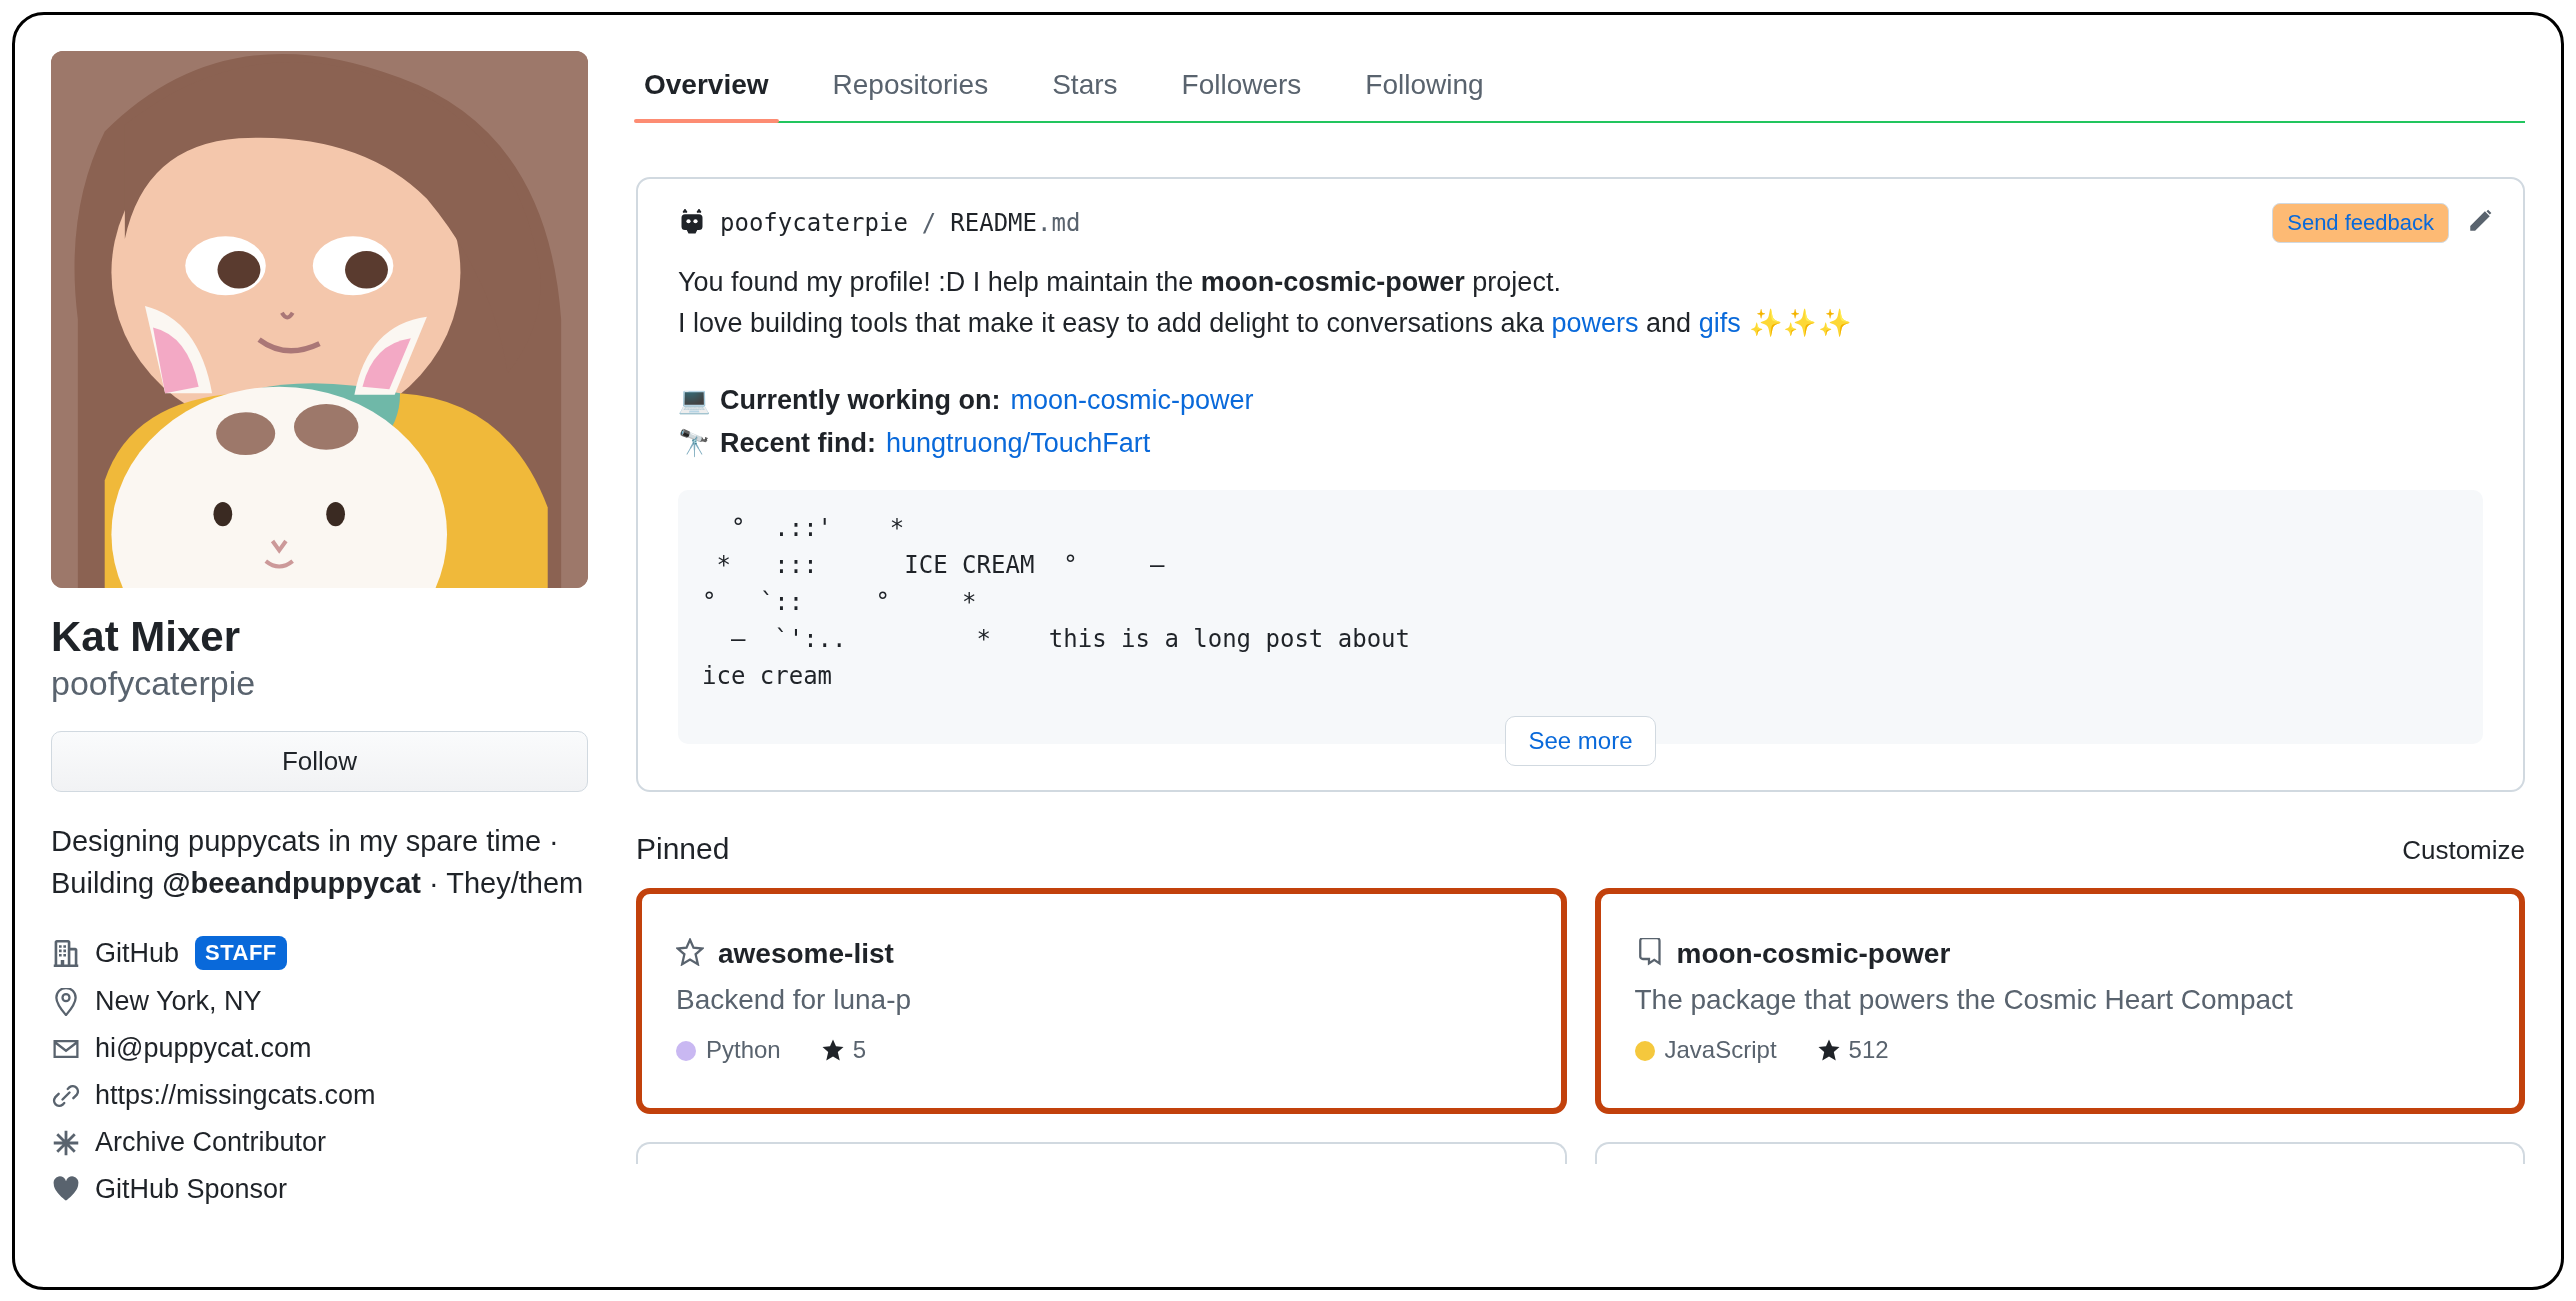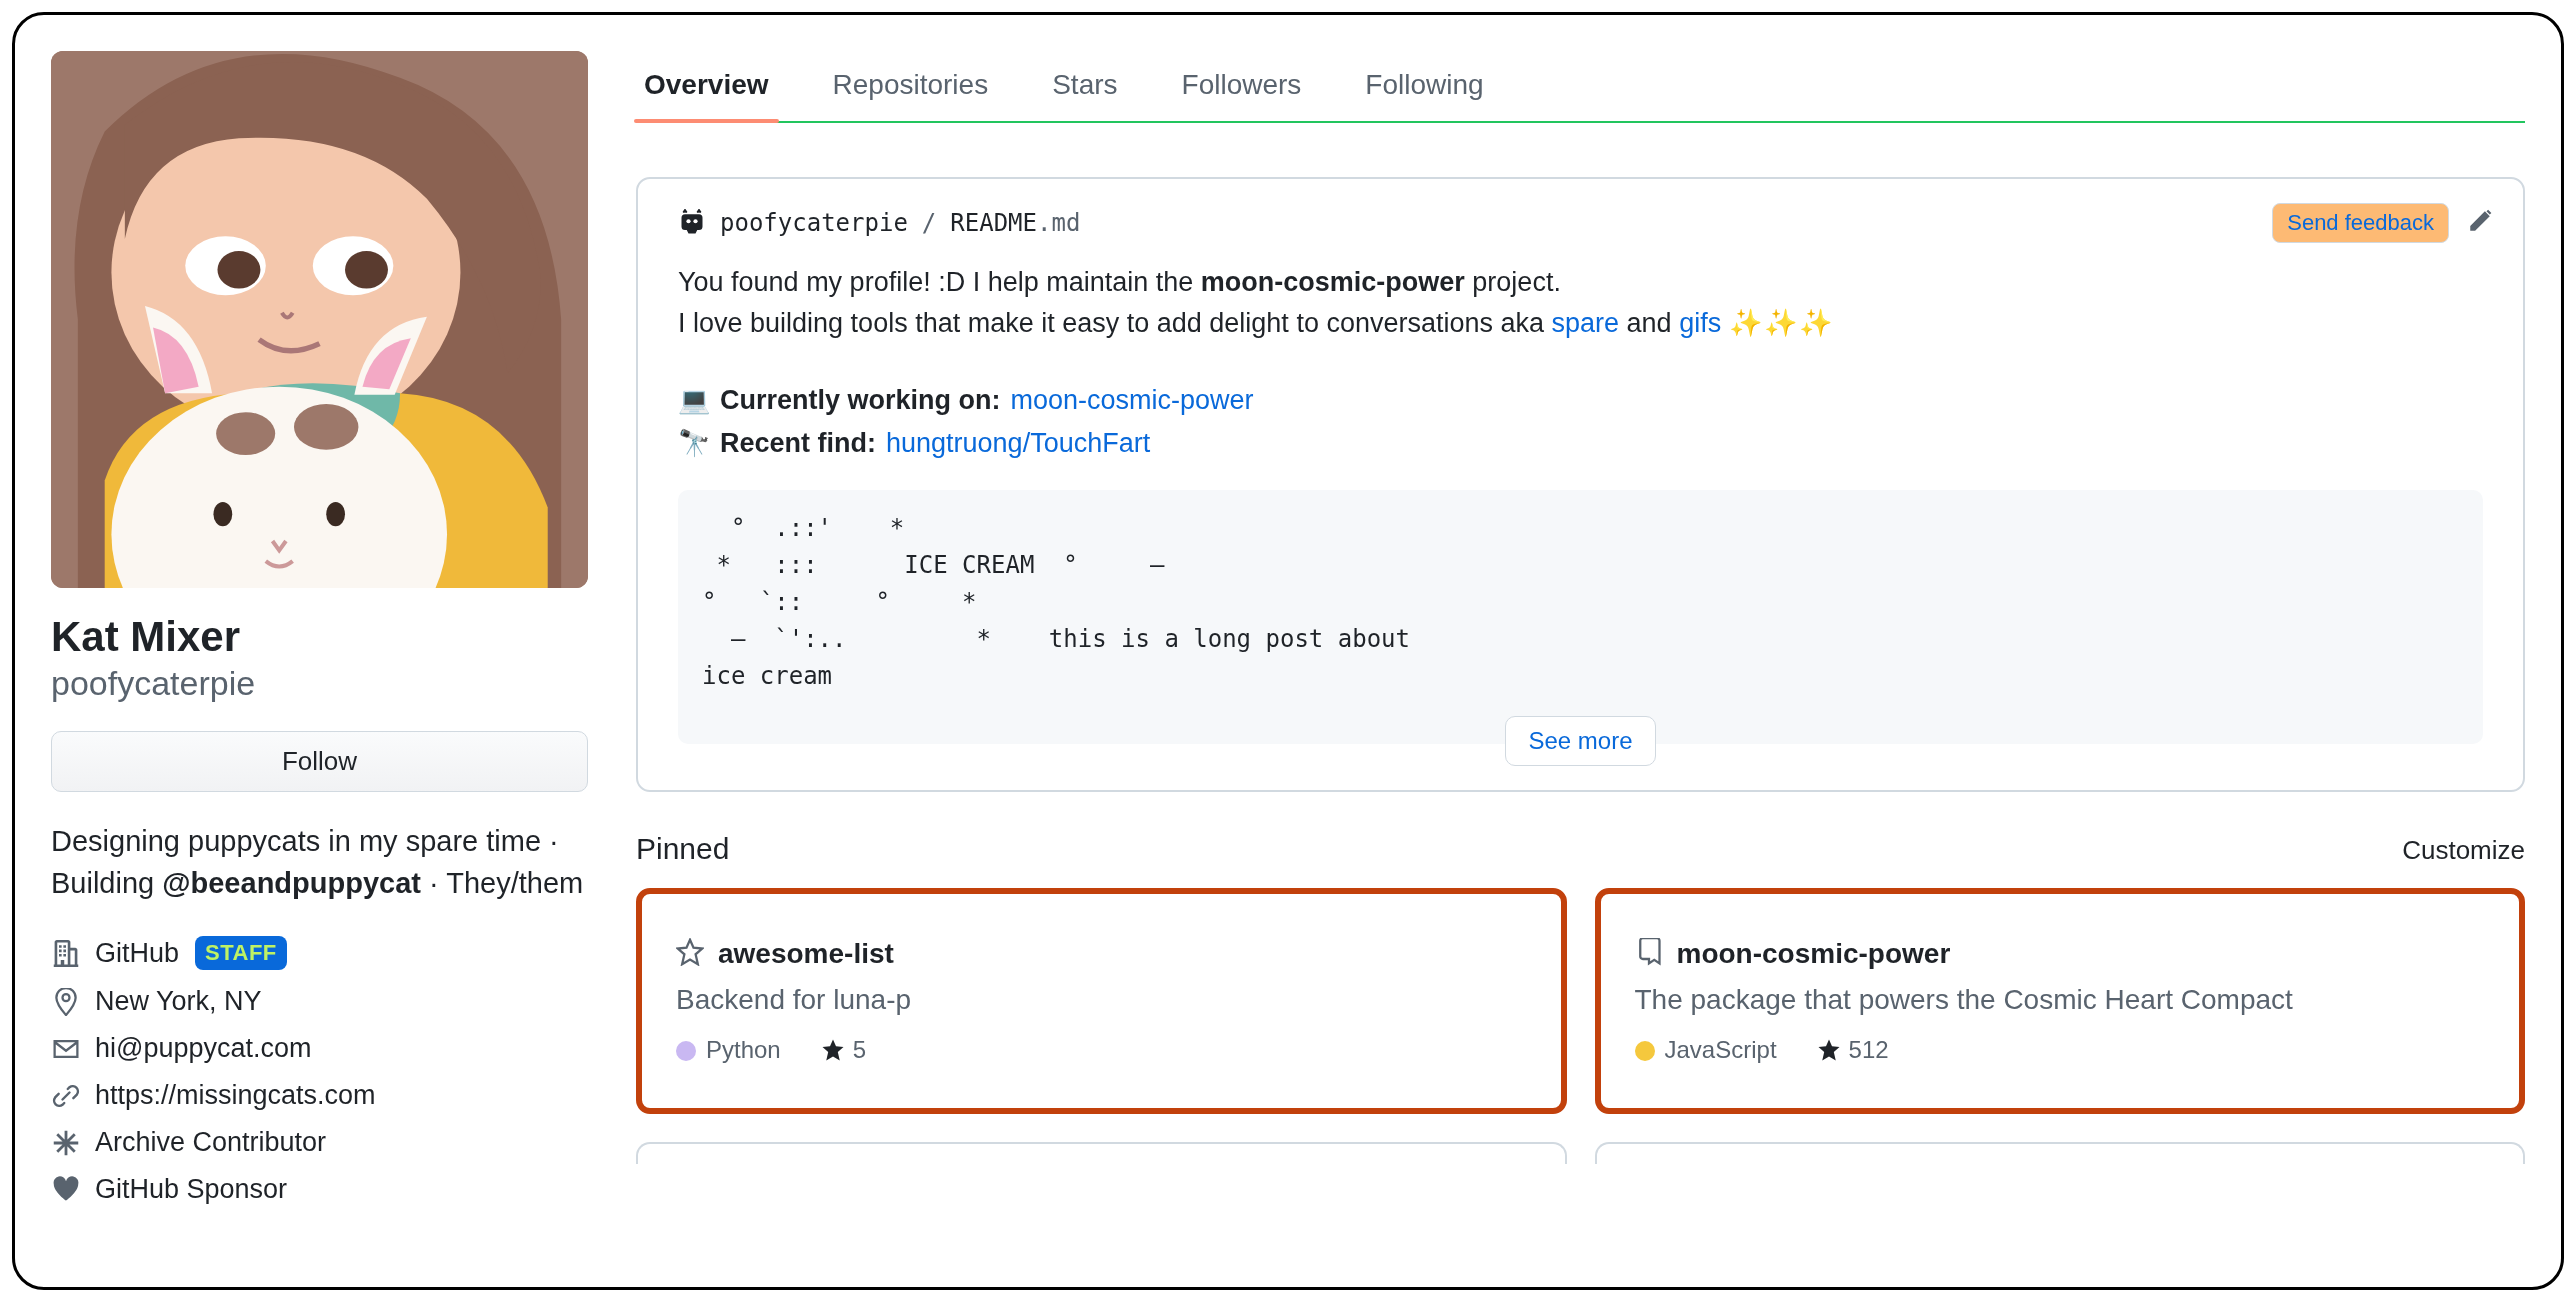--- a/index.html
+++ b/index.html
@@ -52,21 +52,21 @@
     color: #1f2328;
   }
   .bio { margin-top: 28px; font-size: 29px; line-height: 1.45; }
   .bio .mention { font-weight: 600; color: #1f2328; }
   .meta-list { margin-top: 32px; display: flex; flex-direction: column; gap: 16px; }
   .meta-item { display: flex; align-items: center; gap: 14px; font-size: 27px; color: #1f2328; }
   .meta-item .ico { width: 30px; height: 30px; display: inline-flex; align-items: center; justify-content: center; color: #59636e; }
   .meta-item .ico svg { width: 28px; height: 28px; fill: currentColor; }
   .staff-badge {
     background: #0969da;
-    color: #bef264;
+    color: #ffffff;
     font-size: 22px;
     font-weight: 600;
     padding: 4px 10px;
     border-radius: 8px;
     letter-spacing: 0.5px;
     margin-left: 2px;
   }
   
   .main { flex: 1; min-width: 0; display: flex; flex-direction: column; }
   .tabs {
@@ -334,21 +334,21 @@
           <span class="pencil"><svg viewBox="0 0 16 16">
                 <path d="M11 2l3 3-9 9H2v-3l9-9Zm2-1l2 2-1 1-2-2 1-1Z"></path>
               </svg></span>
         </div>
 
         <div class="readme-body">
           <p>
             <span>You found my profile! :D I help maintain the </span><strong>moon-cosmic-power</strong><span> project.</span>
           </p>
           <p>
-            <span>I love building tools that make it easy to add delight to conversations aka </span><span class="link">spare</span><span> and </span><span class="link">gifs</span><span class="sparkles"> ✨✨✨</span>
+            <span>I love building tools that make it easy to add delight to conversations aka </span><span class="link">powers</span><span> and </span><span class="link">gifs</span><span class="sparkles"> ✨✨✨</span>
           </p>
 
           <div class="readme-list">
             <div class="row">
               <span class="emoji">💻</span>
               <strong>Currently working on: </strong>
               <span class="link">moon-cosmic-power</span>
             </div>
             <div class="row">
               <span class="emoji">🔭</span>

